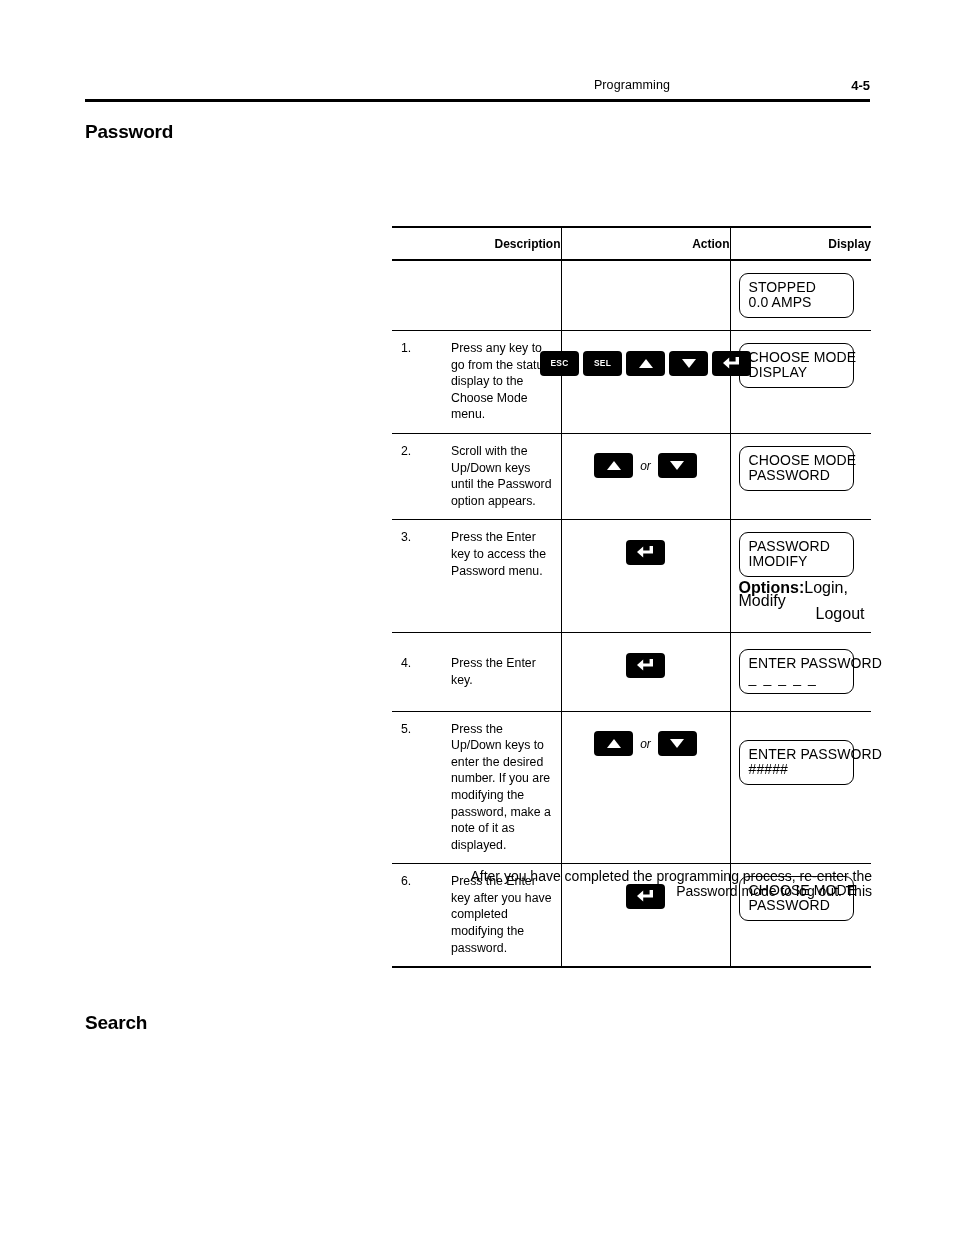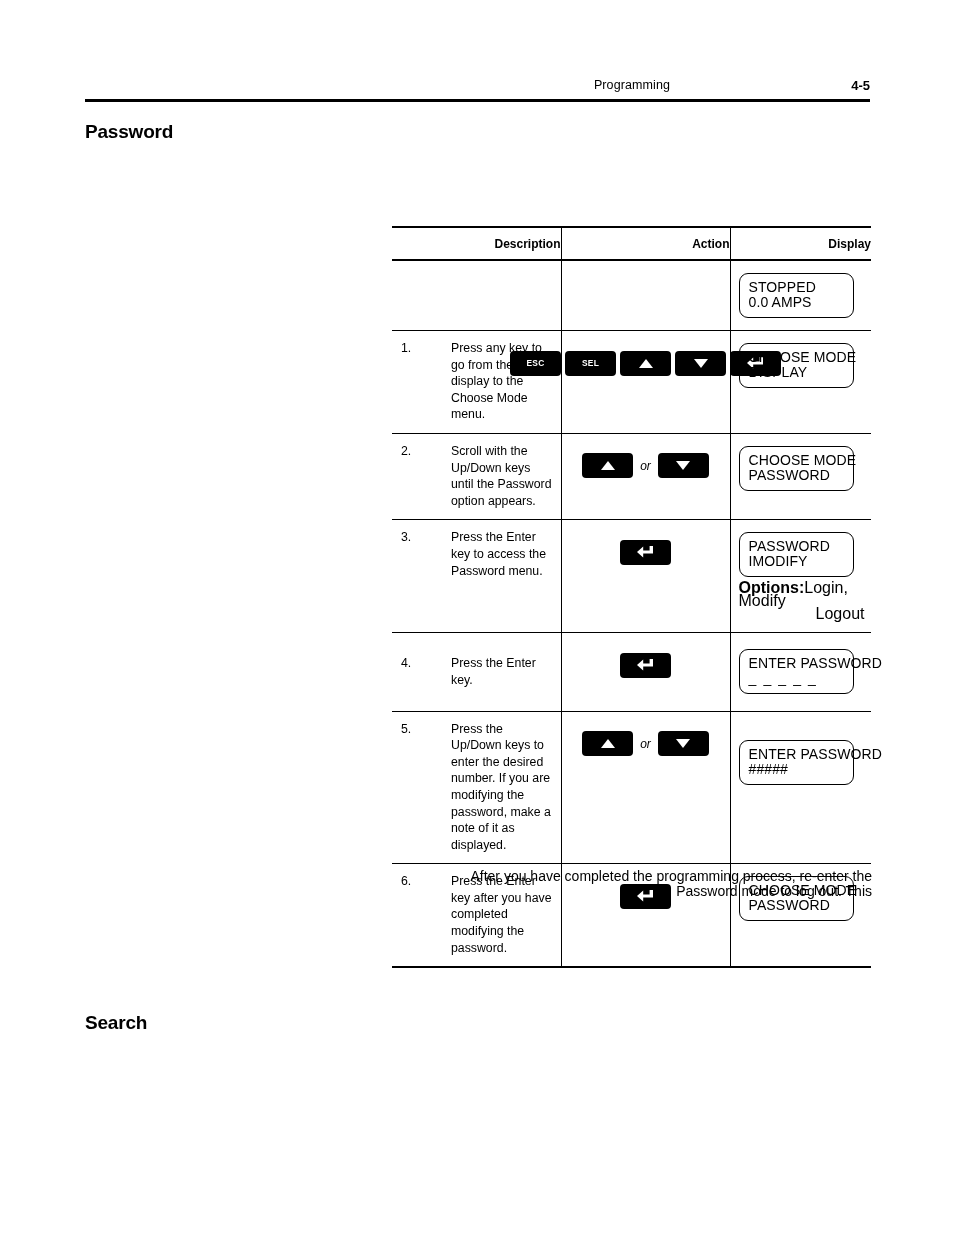--- a/index.html
+++ b/index.html
@@ -120,21 +120,21 @@
   
   .action-wrap {
     display: flex;
     align-items: center;
     justify-content: center;
     gap: 4px;
     min-height: 44px;
     padding: 10px 4px;
   }
   .key {
-    width: 51px;
+    width: 39px;
     height: 25px;
     background: #000;
     border-radius: 4px;
     display: inline-flex;
     align-items: center;
     justify-content: center;
     flex: 0 0 auto;
   }
   .key .key-label {
     color: #fff;

